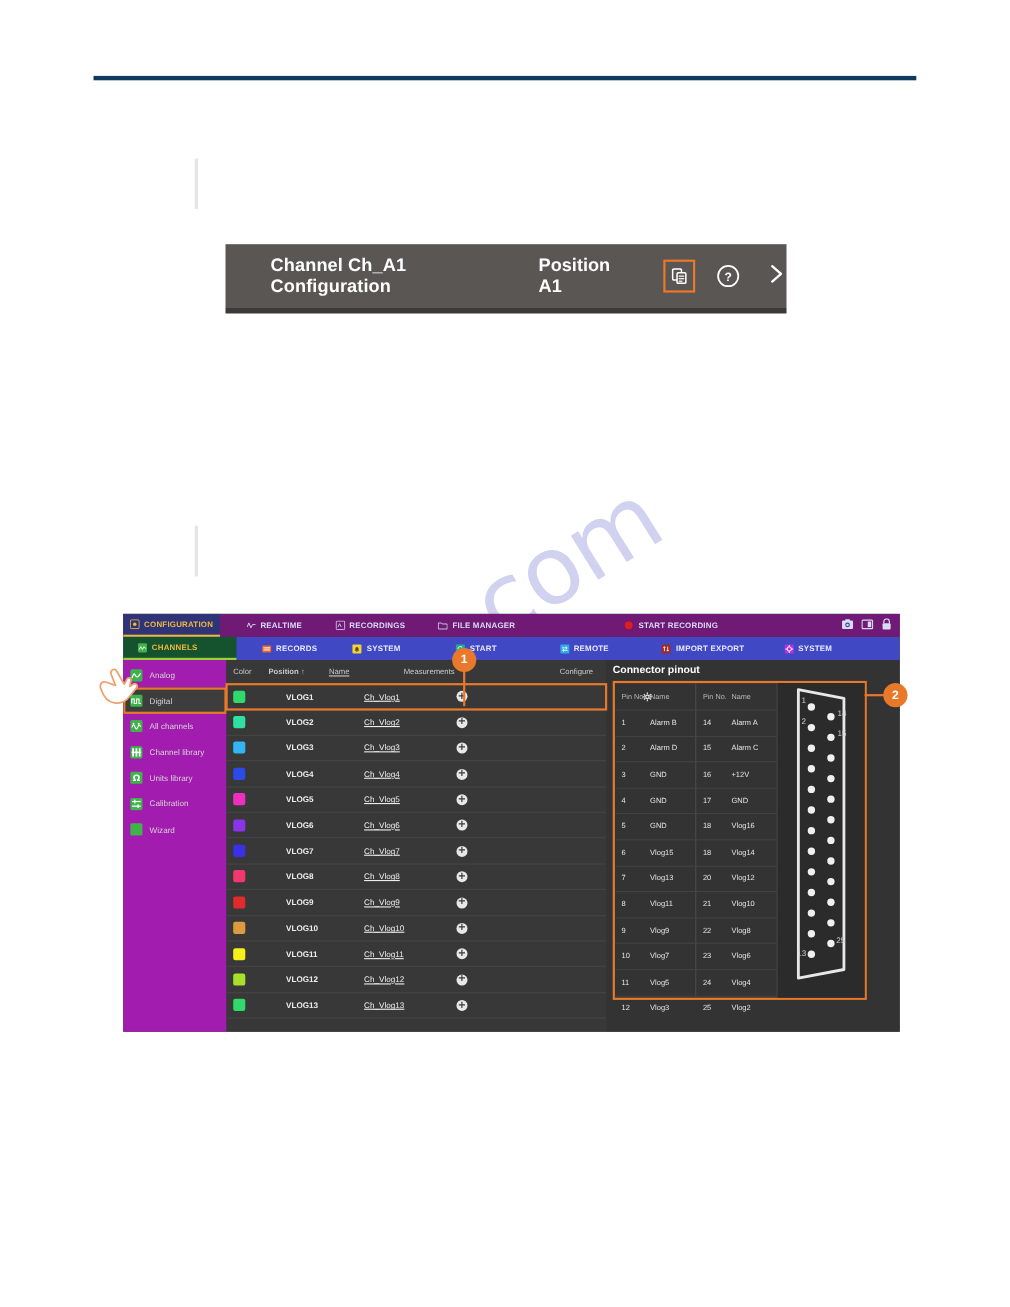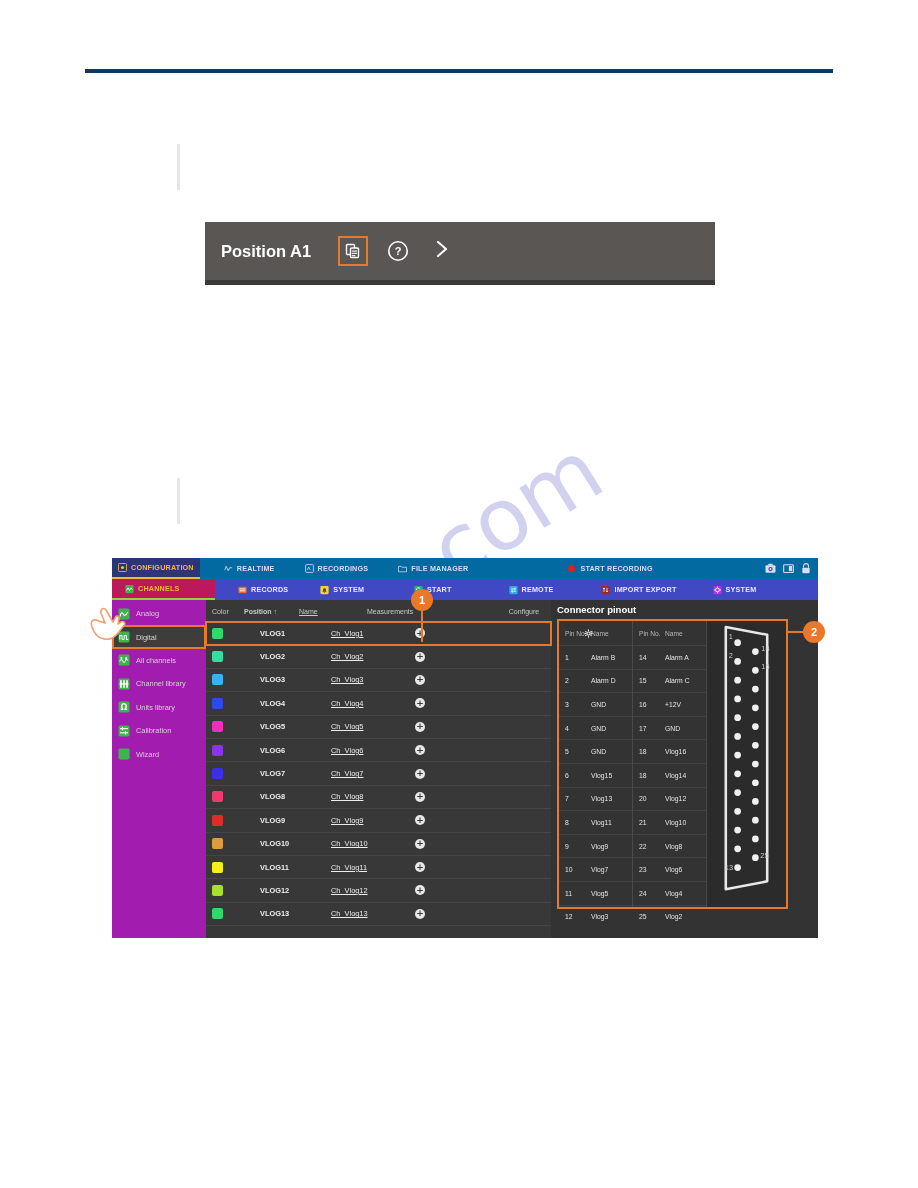--- a/index.html
+++ b/index.html
@@ -114,21 +114,21 @@
     width: 706px; height: 380px;
     background: #333333;
     z-index: 5;
     overflow: hidden;
     font-size: 7px;
   }
 
   
   .nav-top {
     height: 21px;
-    background: #0369a1;
+    background: #701a75;
     display: flex;
     align-items: center;
     position: relative;
   }
   .nav-top-item {
     display: flex; align-items: center;
     height: 100%;
     padding: 0 6px;
     color: #d8dcf5;
     font-size: 7.2px;
@@ -169,21 +169,21 @@
   .nav-sub-item {
     display: flex; align-items: center;
     height: 100%;
     color: #e6e9fb;
     font-size: 7.2px;
     font-weight: bold;
     letter-spacing: .2px;
     white-space: nowrap;
   }
   .nav-sub-item.active {
-    background: #be185d;
+    background: #14532d;
     color: #f0b93b;
     border-bottom: 2px solid #9ccf3a;
   }
 
   
   .app-body { display: flex; height: 338px; }
 
   .sidebar {
     width: 94px;
     background: #a21caf;
@@ -337,20 +337,21 @@
 <div class="watermark">
   <div class="wm-text wm-1">.com</div>
   <div class="wm-text wm-2">archive</div>
 </div>
 
 <div class="top-rule"></div>
 <div class="margin-bar mb-1"></div>
 <div class="margin-bar mb-2"></div>
 
 <div class="banner">
+  <span class="banner-title">Channel Ch_A1 Configuration</span>
   <span class="banner-pos">Position A1</span>
 
   <span class="banner-copy-wrap">
     <svg width="16" height="16" viewBox="0 0 16 16">
       <rect x="1.5" y="1.5" width="8" height="10" rx="1" fill="none" stroke="#ffffff" stroke-width="1.4"></rect>
       <rect x="5.5" y="5" width="8" height="9.5" rx="1" fill="#595654" stroke="#ffffff" stroke-width="1.4"></rect>
       <rect x="7" y="7.5" width="5" height="1.1" fill="#ffffff"></rect>
       <rect x="7" y="9.8" width="5" height="1.1" fill="#ffffff"></rect>
       <rect x="7" y="12.1" width="3.4" height="1.1" fill="#ffffff"></rect>
     </svg>

